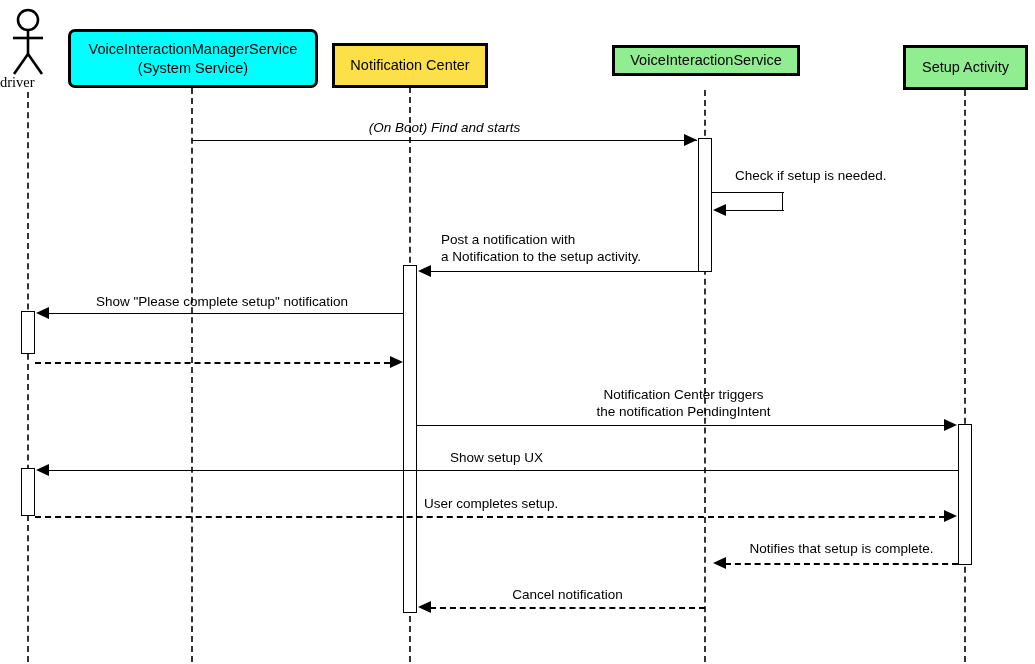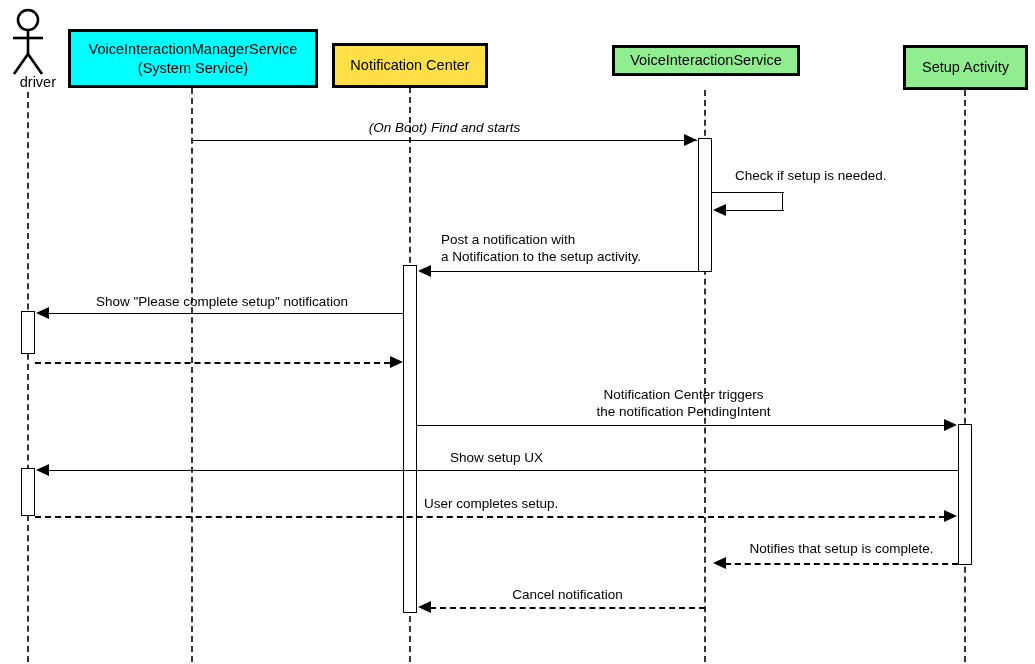--- a/index.html
+++ b/index.html
@@ -31,23 +31,24 @@
     line-height: 1.25;
     color: #000000;
     white-space: pre-line;
   }
   .actor-figure {
     position: absolute;
   }
   .actor-label {
     position: absolute;
     font-size: 14.5px;
-    text-align: right;
+    text-align: left;
     color: #000000;
     white-space: nowrap;
+    font-family: Liberation Serif, serif;
   }
   .lifeline-dash {
     position: absolute;
     width: 0;
     border-left: 2px dashed #333333;
   }
   .activation {
     position: absolute;
     box-sizing: border-box;
     background: #ffffff;
@@ -108,21 +109,21 @@
     <svg width="44" height="70" viewBox="0 0 44 70" xmlns="http://www.w3.org/2000/svg">
       <circle cx="22" cy="12" r="10" fill="none" stroke="#000" stroke-width="2.6"></circle>
       <line x1="22" y1="22" x2="22" y2="46" stroke="#000" stroke-width="2.6"></line>
       <line x1="7" y1="30" x2="37" y2="30" stroke="#000" stroke-width="2.6"></line>
       <line x1="22" y1="46" x2="8" y2="66" stroke="#000" stroke-width="2.6"></line>
       <line x1="22" y1="46" x2="36" y2="66" stroke="#000" stroke-width="2.6"></line>
     </svg>
   </div>
   <div class="actor-label" style="left:0px; top:74px; width:56px;">driver</div>
 
-  <div class="lifeline-header" style="left:68px; top:29px; width:250px; height:59px; background:#00ffff;">VoiceInteractionManagerService
+  <div class="lifeline-header" style="left:68px; top:29px; width:250px; height:59px; background:#00ffff;border-radius:7px;">VoiceInteractionManagerService
 (System Service)</div>
 
   <div class="lifeline-header" style="left:332px; top:43px; width:156px; height:45px; background:#fde047;">Notification Center</div>
 
   <div class="lifeline-header" style="left:612px; top:45px; width:188px; height:31px; background:#90ee90;">VoiceInteractionService</div>
 
   <div class="lifeline-header" style="left:903px; top:45px; width:125px; height:45px; background:#90ee90;">Setup Activity</div>
 
   <div class="activation" style="left:698px; top:138px; width:14px; height:134px;"></div>
   <div class="activation" style="left:403px; top:265px; width:14px; height:348px;"></div>

